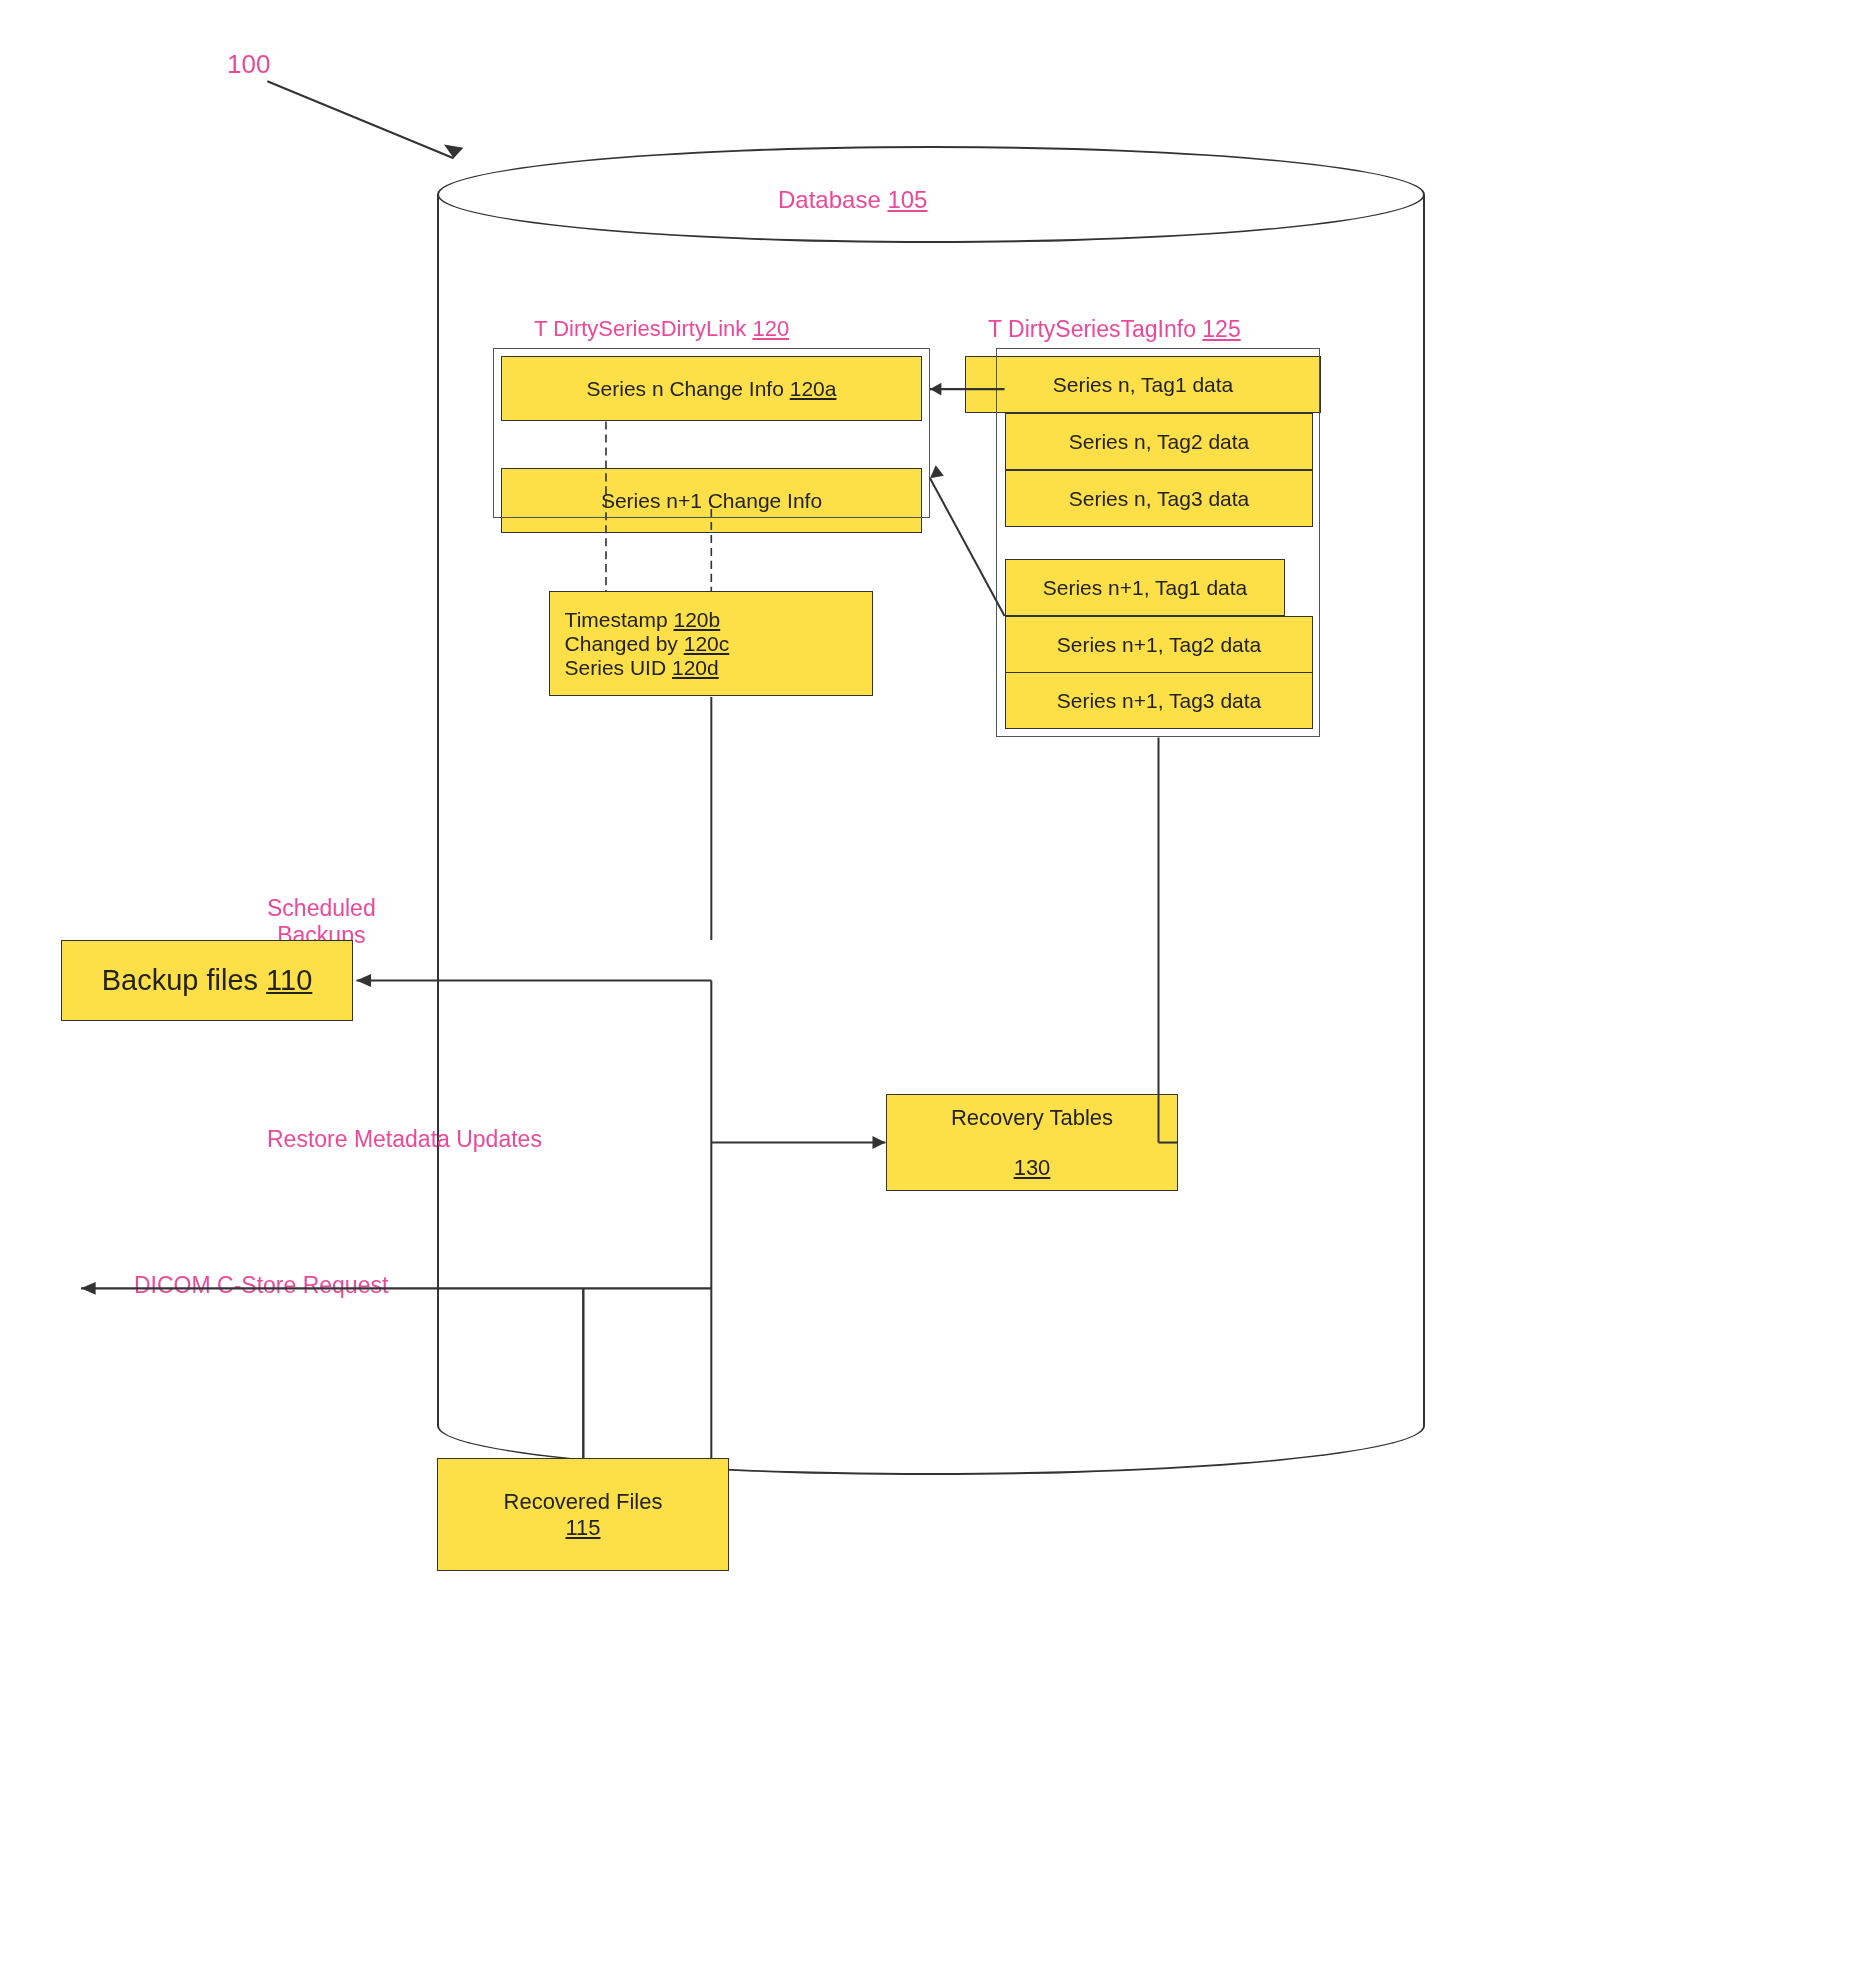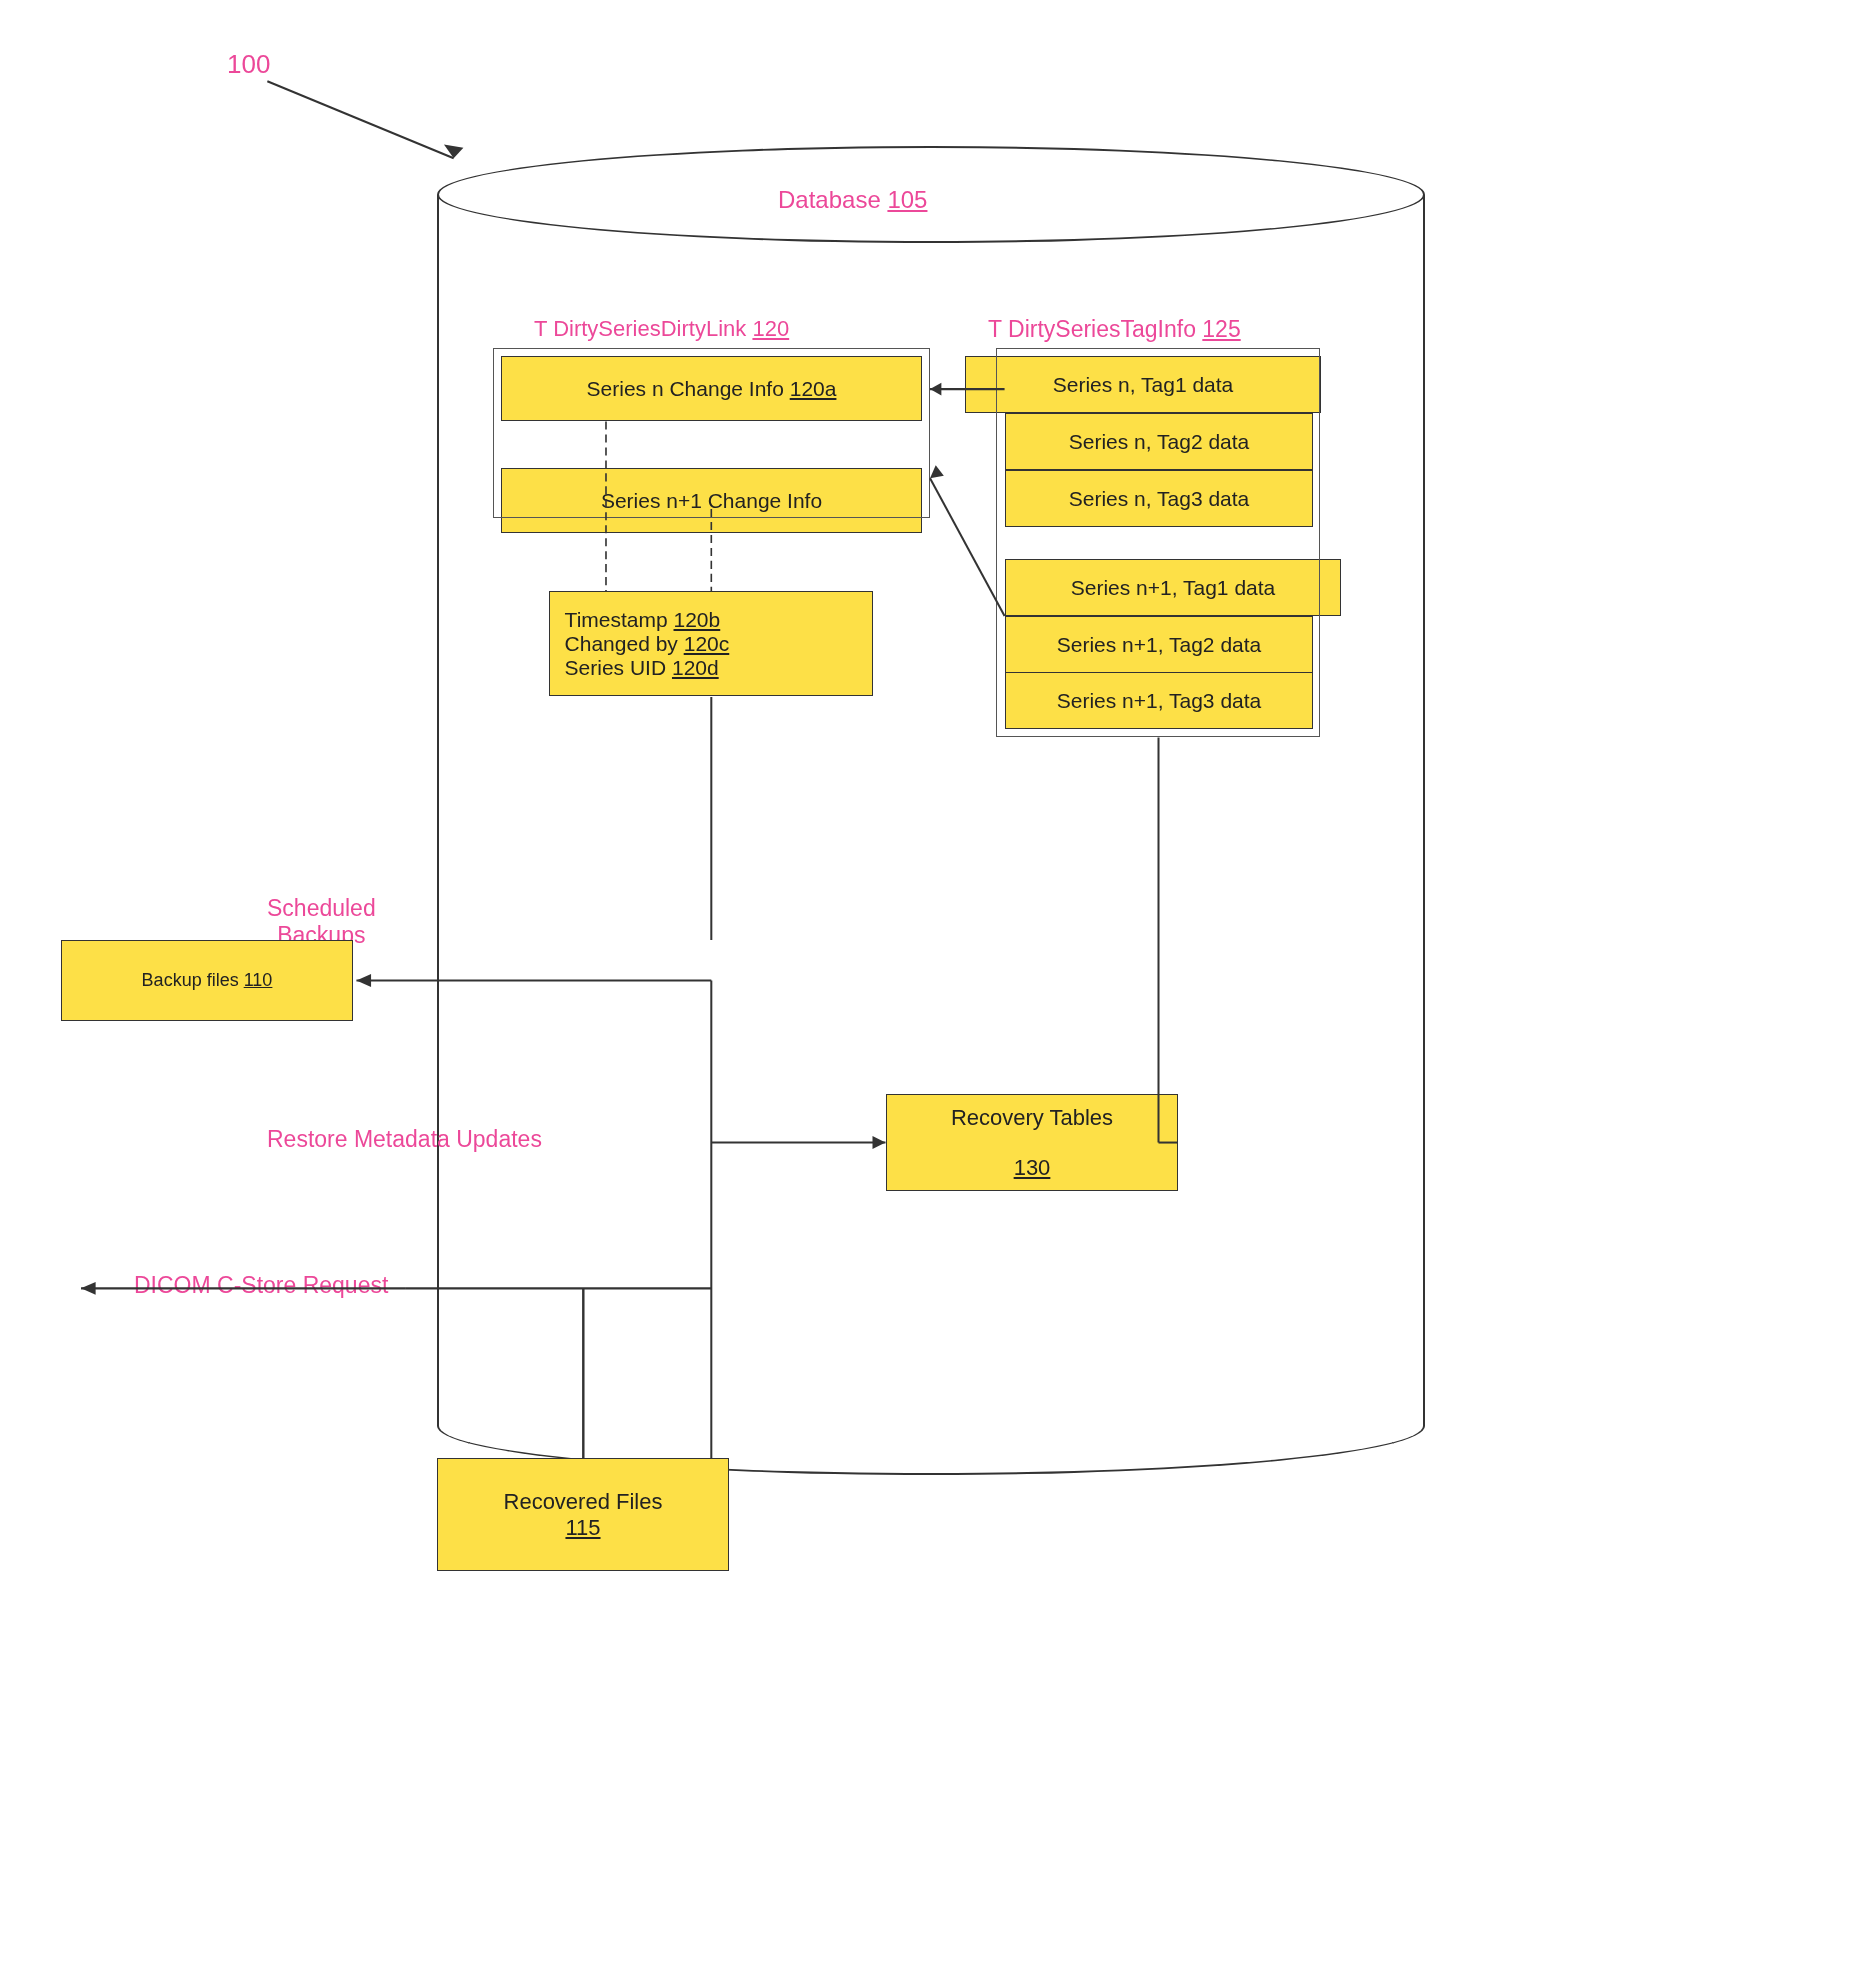--- a/index.html
+++ b/index.html
@@ -126,34 +126,34 @@
   <div class="box" style="top:591px; left:549px; width:324px; height:105px; font-size:21px; flex-direction:column; align-items:flex-start; padding:8px 14.6px;">
     <div><span>Timestamp</span>&nbsp;<span class="label-underline">120b</span></div>
     <div><span>Changed by</span>&nbsp;<span class="label-underline">120c</span></div>
     <div><span>Series UID</span>&nbsp;<span class="label-underline">120d</span></div>
   </div>
 
   <div class="box" style="top:356px; left:965px; width:356px; height:57px;">Series n, Tag1 data</div>
   <div class="box" style="top:413px; left:1005px; width:308px; height:57px;">Series n, Tag2 data</div>
   <div class="box" style="top:470px; left:1005px; width:308px; height:57px;">Series n, Tag3 data</div>
 
-  <div class="box" style="top:559px; left:1005px; width:336px; height:57px;text-align:right;">Series n+1, Tag1 data</div>
+  <div class="box" style="top:559px; left:1005px; width:280px; height:57px;text-align:right;">Series n+1, Tag1 data</div>
   <div class="box" style="top:616px; left:1005px; width:308px; height:57px;">Series n+1, Tag2 data</div>
   <div class="box" style="top:672px; left:1005px; width:308px; height:57px;">Series n+1, Tag3 data</div>
 
   <div style="position:absolute; top:348px; left:493px; width:437px; height:170px; border:1.6px solid #555;"></div>
 
   <div style="position:absolute; top:348px; left:996px; width:324px; height:389px; border:1.6px solid #555;"></div>
 
   <div class="label" style="top:895px; left:267px; font-size:23px; text-align:center;">
     <div>Scheduled</div>
     <div>Backups</div>
   </div>
 
-  <div class="box" style="top:940px; left:61px; width:292px; height:81px; font-size:18px; flex-direction:column;">
+  <div class="box" style="top:940px; left:61px; width:292px; height:81px; font-size:29px; flex-direction:column;">
     <div><span>Backup files</span>&nbsp;<span class="label-underline">110</span></div>
   </div>
 
   <div class="label" style="top:1126px; left:267px; font-size:23px;">Restore Metadata Updates</div>
 
   <div class="box" style="top:1094px; left:886px; width:292px; height:97px; font-size:22px; flex-direction:column;gap:24px;">
     <div>Recovery Tables</div>
     <div class="label-underline" style="font-size:22px;">130</div>
   </div>
 

